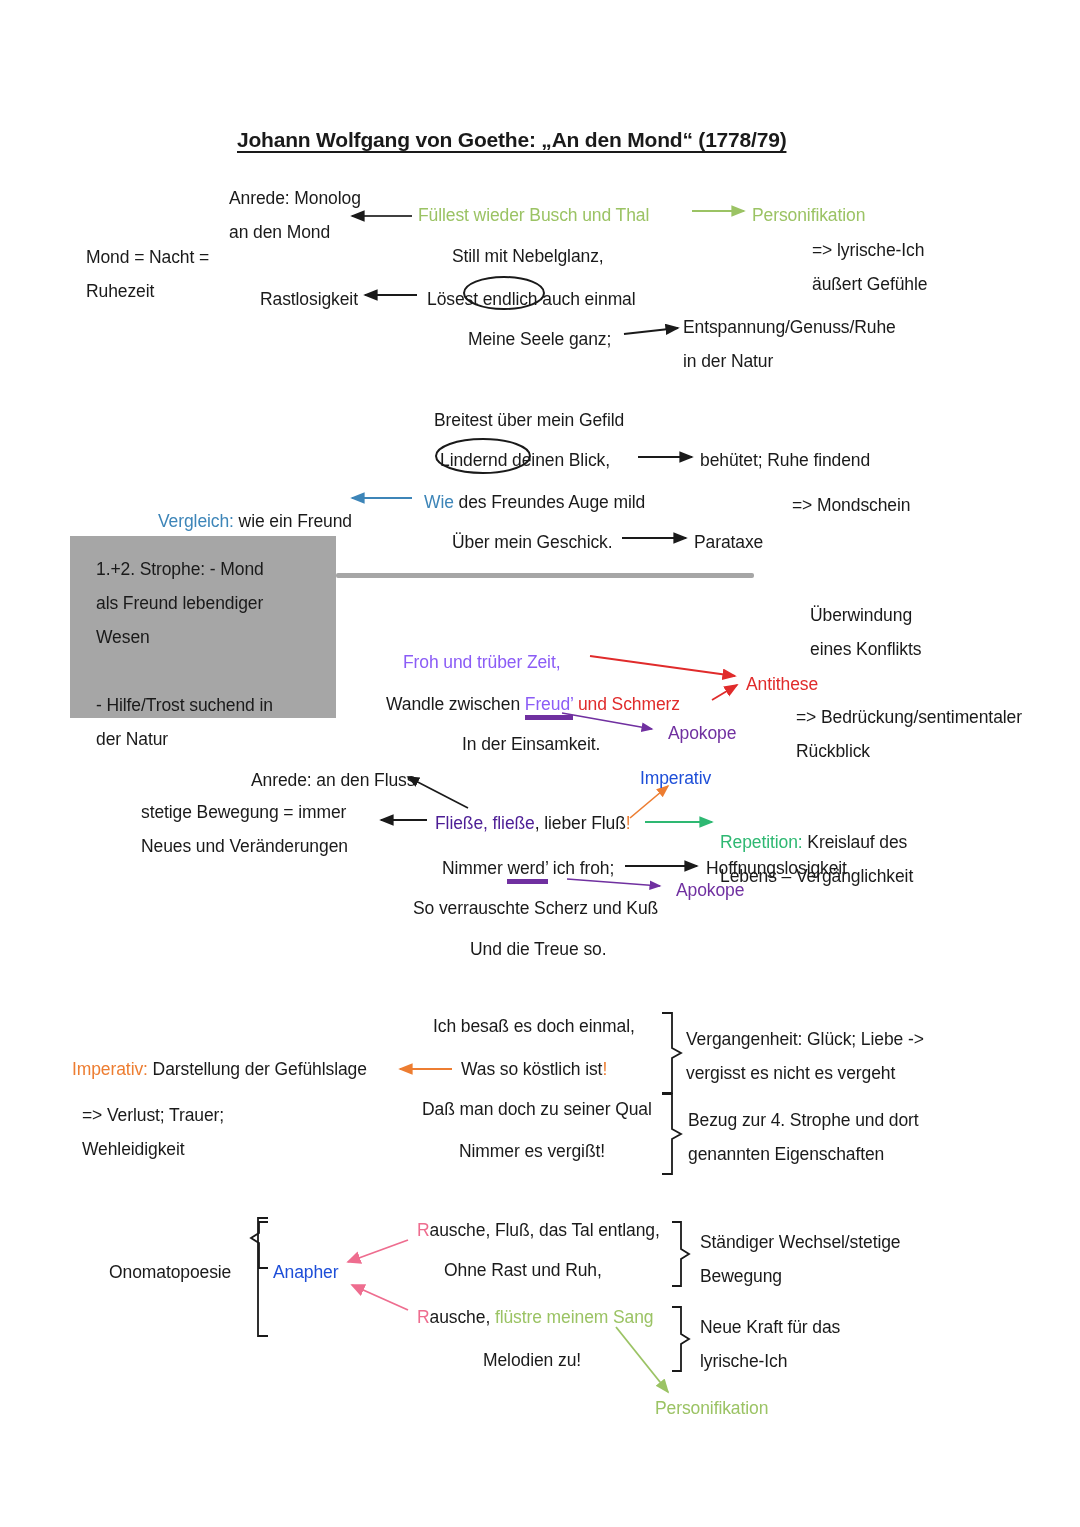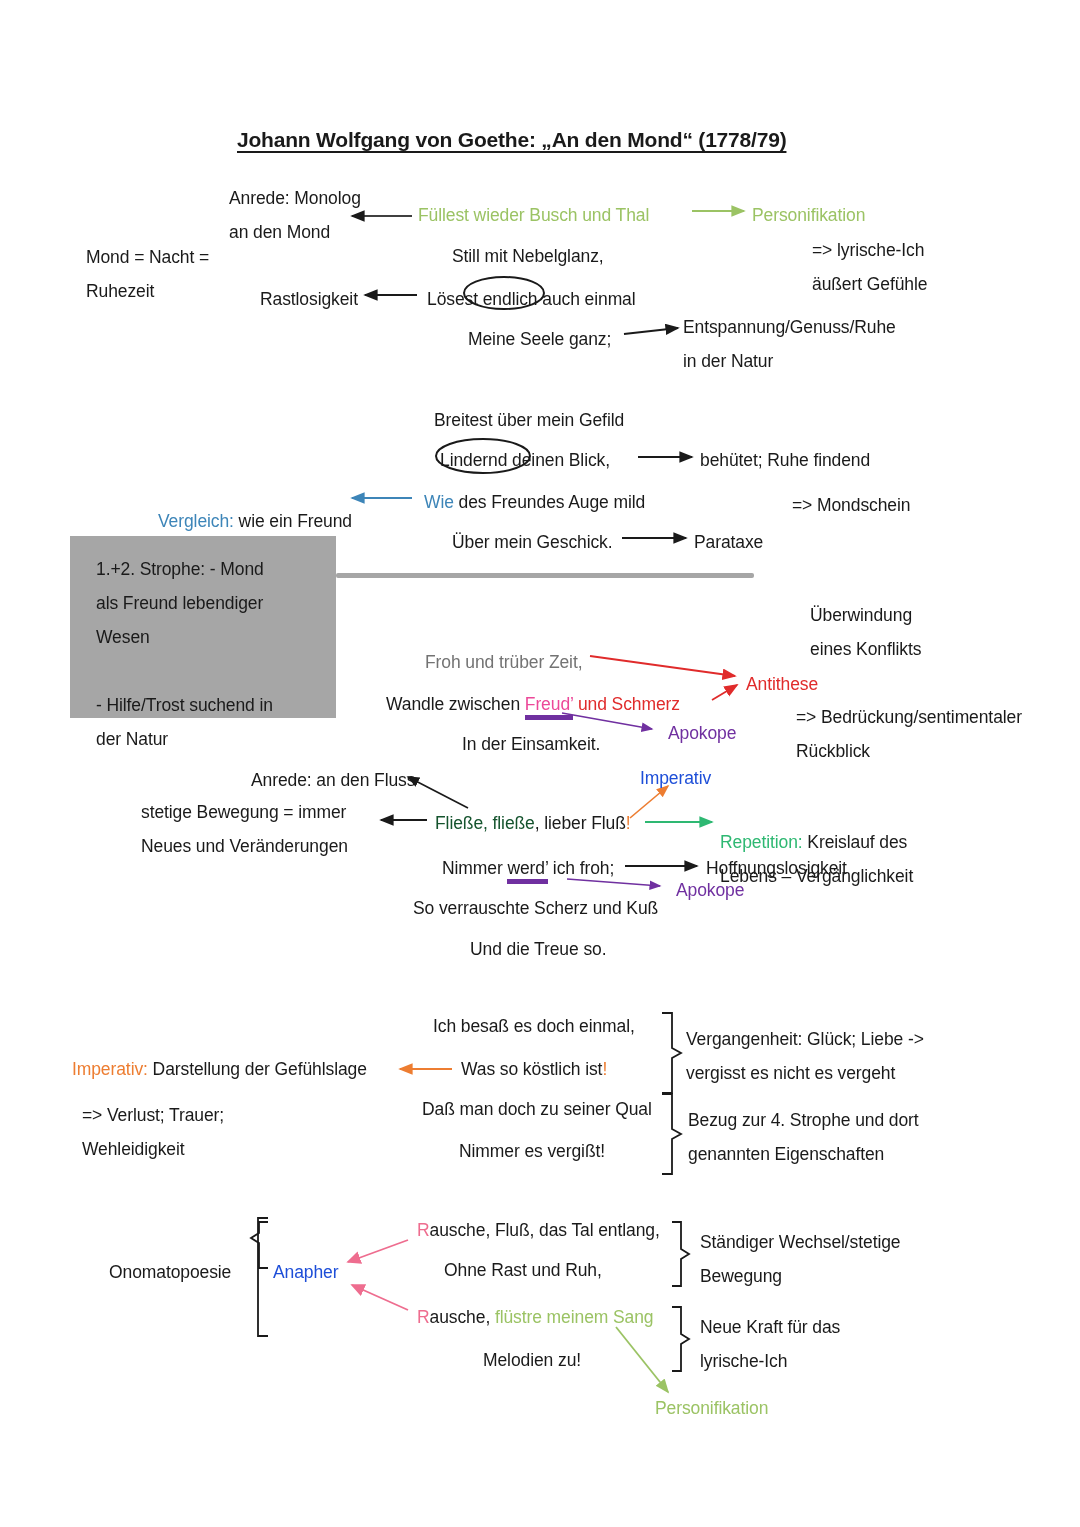--- a/index.html
+++ b/index.html
@@ -167,44 +167,44 @@
 Wesen
 
 - Hilfe/Trost suchend in
 der Natur</div>
   <div class="grayline" style="left:336px;top:573px;width:418px;"></div>
 
 
   <div class="abs t multi" style="left:810px;top:598px;">Überwindung
 eines Konflikts</div>
 
-  <div class="abs t" style="left:425px;top:645px;color:#737373;">Froh und trüber Zeit,</div>
+  <div class="abs t" style="left:403px;top:645px;color:#8b5cf6;">Froh und trüber Zeit,</div>
 
   <div class="abs t" style="left:746px;top:667px;color:#E02B2B;">Antithese</div>
 
   <div class="abs t" style="left:386px;top:687px;">
-    <span>Wandle zwischen </span><span style="color:#ec4899;border-bottom:5px solid #7030A0;padding-bottom:1px;">Freud’</span><span style="color:#E02B2B;"> und Schmerz</span>
+    <span>Wandle zwischen </span><span style="color:#8b5cf6;border-bottom:5px solid #7030A0;padding-bottom:1px;">Freud’</span><span style="color:#E02B2B;"> und Schmerz</span>
   </div>
 
   <div class="abs t" style="left:668px;top:716px;color:#7030A0;">Apokope</div>
 
   <div class="abs t multi" style="left:796px;top:700px;">=&gt; Bedrückung/sentimentaler
 Rückblick</div>
 
   <div class="abs t" style="left:462px;top:727px;">In der Einsamkeit.</div>
 
   <div class="abs t" style="left:211px;top:763px;margin-left:40px;">Anrede: an den Fluss</div>
 
   <div class="abs t multi" style="left:141px;top:795px;">stetige Bewegung = immer
 Neues und Veränderungen</div>
 
   <div class="abs t" style="left:640px;top:761px;color:#1d4ed8;">Imperativ</div>
 
   <div class="abs t" style="left:435px;top:806px;">
-    <span style="color:#14532d;">Fließe, fließe</span><span>, lieber Fluß</span><span style="color:#ED7D31;">!</span>
+    <span style="color:#4c1d95;">Fließe, fließe</span><span>, lieber Fluß</span><span style="color:#ED7D31;">!</span>
   </div>
 
   <div class="abs t multi" style="left:720px;top:791px;">
     <span style="color:#2EB872;">Repetition:</span><span> Kreislauf des
 Lebens – Vergänglichkeit</span>
   </div>
 
   <div class="abs t" style="left:442px;top:851px;">
     <span>Nimmer </span><span style="border-bottom:5px solid #7030A0;padding-bottom:1px;">werd’</span><span> ich froh;</span>
   </div>

